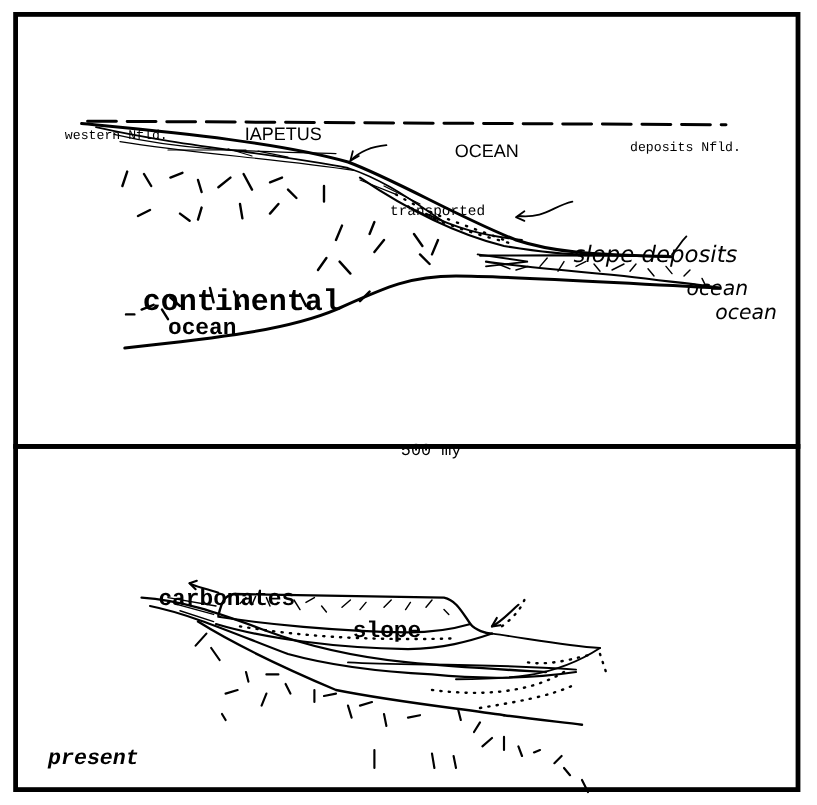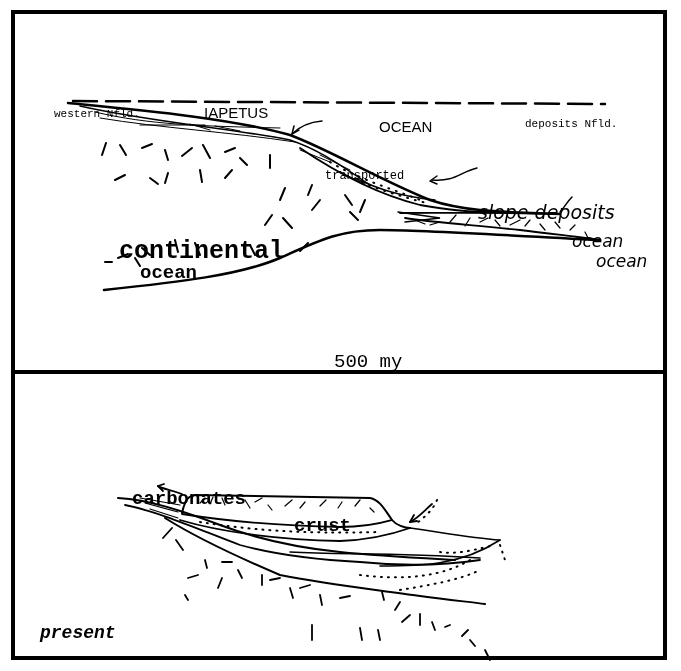--- a/index.html
+++ b/index.html
@@ -109,18 +109,18 @@
 <div class="lbl mono" style="left:54px; top:60px; font-size:11px;">western Nfld.</div>
 <div class="lbl sans" style="left:204px; top:56px; font-size:15px;">IAPETUS</div>
 <div class="lbl sans" style="left:379px; top:70px; font-size:15px;">OCEAN</div>
 <div class="lbl mono" style="left:525px; top:70px; font-size:11px;">deposits Nfld.</div>
 <div class="lbl mono" style="left:325px; top:121px; font-size:12px;">transported</div>
 <div class="lbl hand" style="left:478px; top:153px; font-size:19px;text-align:right;">slope deposits</div>
 <div class="lbl hand" style="left:572px; top:183px; font-size:17px;">ocean</div>
 <div class="lbl hand" style="left:596px; top:203px; font-size:17px;">ocean</div>
 <div class="lbl mono bold" style="left:119px; top:189px; font-size:25px;">continental</div>
 <div class="lbl mono bold" style="left:140px; top:214px; font-size:19px;">ocean</div>
-<div class="lbl mono" style="left:334px; top:303px; font-size:19px;font-family:Liberation Mono, monospace;">500 my</div>
+<div class="lbl mono" style="left:334px; top:320px; font-size:14px;font-family:Liberation Mono, monospace;">500 my</div>
 
 <div class="panel" id="panel-bottom" style="background:transparent;"></div>
 <div class="lbl mono bold" style="left:132px; top:440px; font-size:19px;">carbonates</div>
-<div class="lbl mono bold" style="left:294px; top:467px; font-size:19px;">crust</div>
+<div class="lbl mono bold" style="left:294px; top:467px; font-size:19px;">slope</div>
 <div class="lbl mono bold" style="left:40px; top:575px; font-size:18px; font-style:italic;">present</div>
 
 </body></html>

